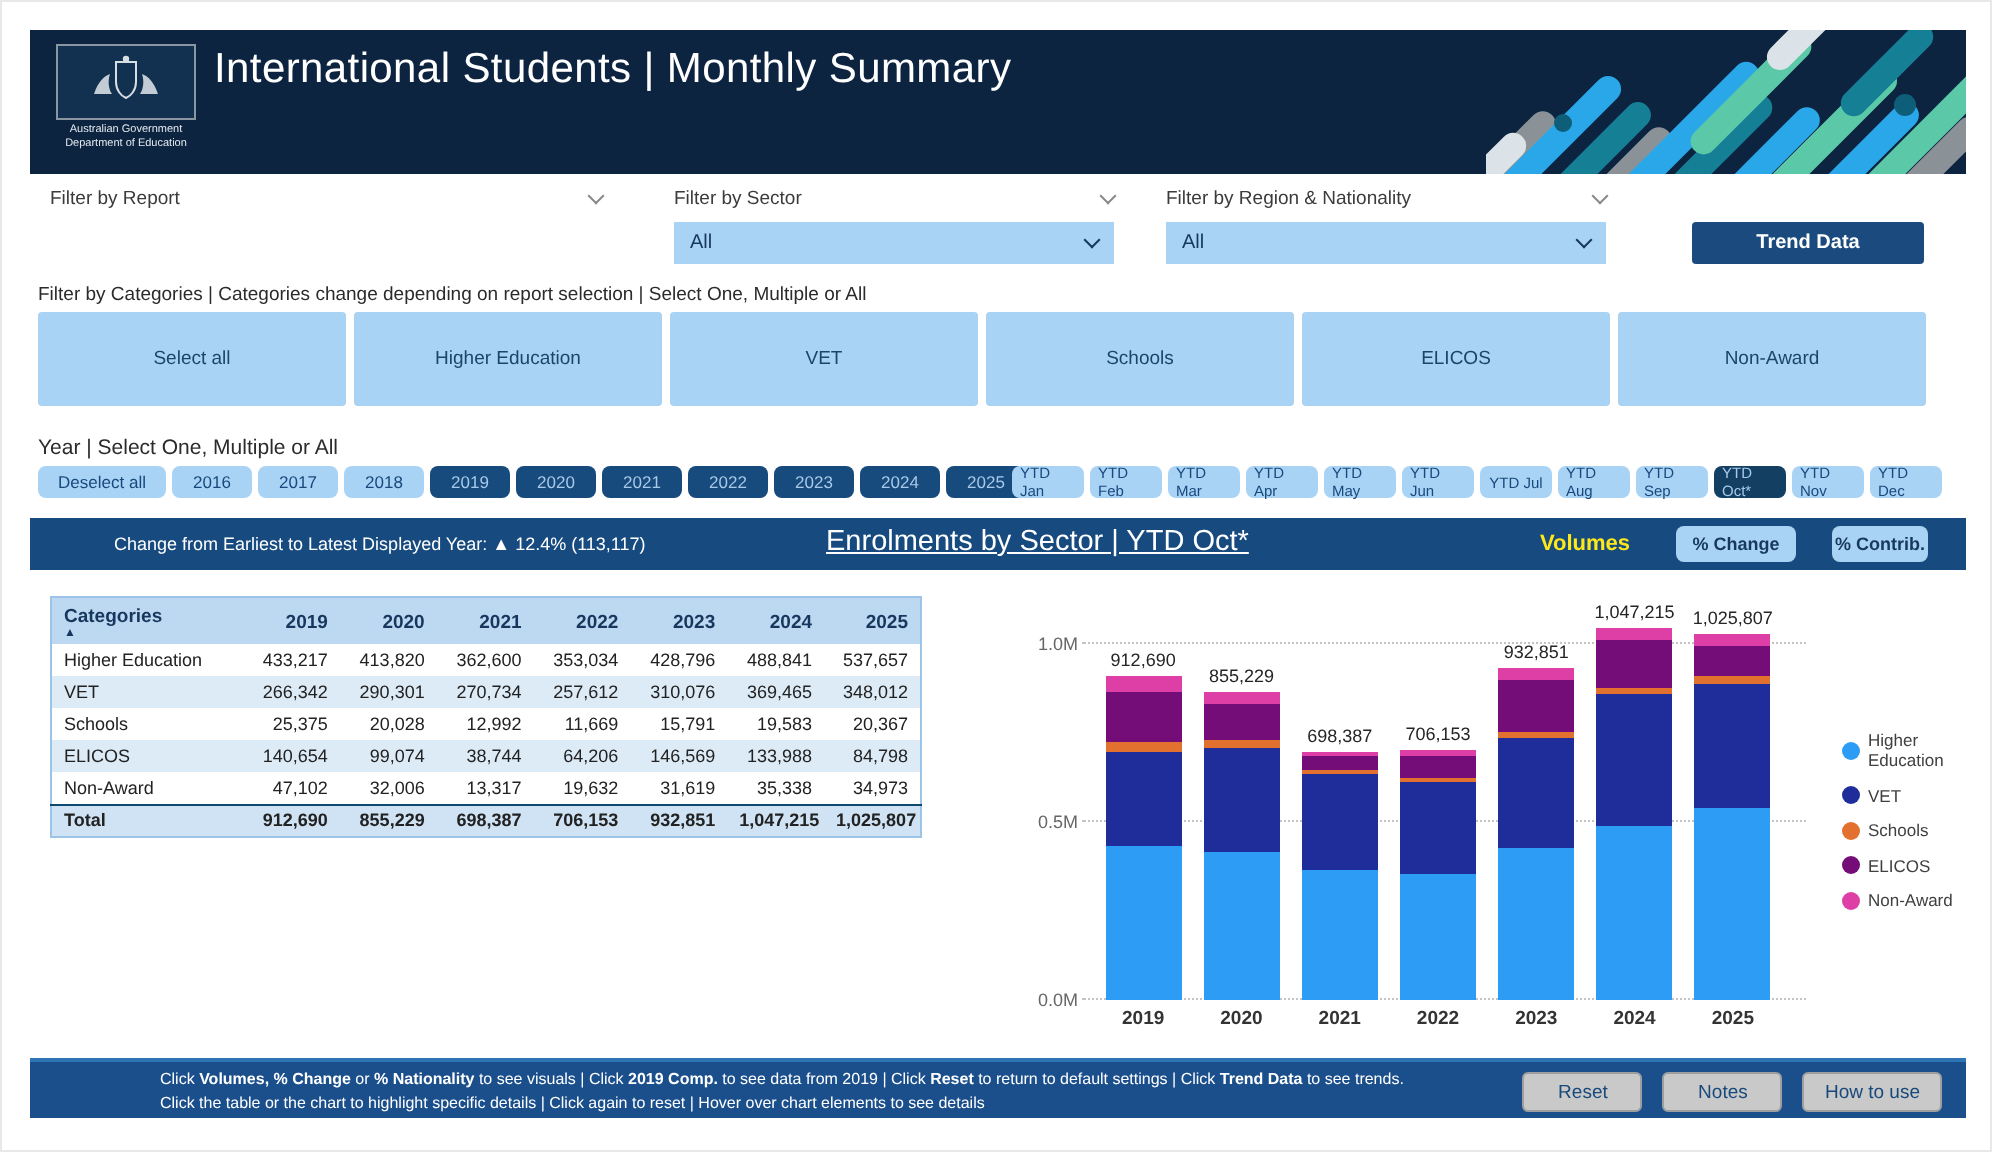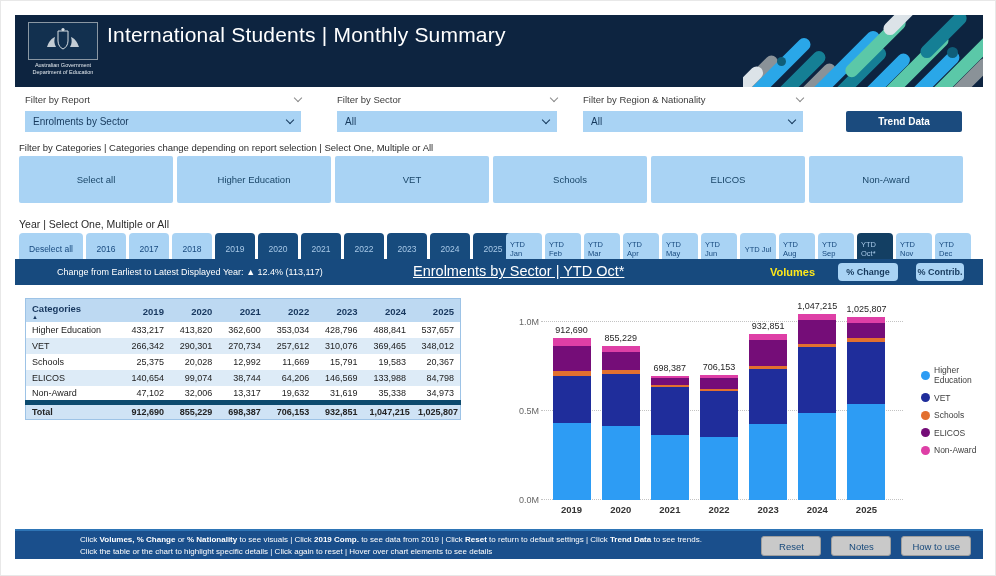--- a/index.html
+++ b/index.html
@@ -29,21 +29,21 @@
   .trend-btn { position:absolute; left:845px; top:110px; width:116px; height:21px; background:#1B4B7E; color:#fff; font-size:10px; font-weight:bold; display:flex; align-items:center; justify-content:center; border-radius:2px; cursor:pointer; }
 
   
   .cats-label { position:absolute; left:18px; top:141px; font-size:9.5px; color:#2b2b2b; }
   .cats-row { position:absolute; left:18px; top:155px; width:944px; height:47px; display:flex; gap:4px; }
   .cat-btn { flex:1; background:#A9D3F4; color:#1A4668; font-size:9.5px; display:flex; align-items:center; justify-content:center; border-radius:2px; cursor:pointer; }
 
   
   .year-label { position:absolute; left:18px; top:217px; font-size:10.5px; color:#2b2b2b; }
   .year-row { position:absolute; left:18px; top:232px; display:flex; gap:3px; }
-  .chip { height:16px; border-radius:4px; background:#A9D3F4; color:#17497E; font-size:8.5px; display:flex; align-items:center; justify-content:center; cursor:pointer; padding:16px 4px; }
+  .chip { height:16px; border-radius:4px; background:#A9D3F4; color:#17497E; font-size:8.5px; display:flex; align-items:center; justify-content:center; cursor:pointer; padding:0 4px; }
   .chip.sel { background:#174B7D; color:#A8C9E8; }
   .year-row .chip { width:40px; }
   .year-row .chip.wide { width:64px; }
   .ytd-label { position:absolute; left:505px; top:217px; font-size:10.5px; color:#2b2b2b; }
   .ytd-row { position:absolute; left:505px; top:232px; display:flex; gap:3px; }
   .ytd-row .chip { width:36px; font-size:7.5px; }
   .ytd-row .chip.sel { background:#133F63; }
 
   
   .kpi-bar { position:absolute; left:14px; top:258px; width:968px; height:26px; background:#174A7E; }
@@ -57,21 +57,21 @@
   
   .data-table { position:absolute; left:24px; top:297px; width:436px; border-collapse:collapse; table-layout:fixed; font-size:9px; color:#222; border:1px solid #9DC3E6; }
   .data-table th, .data-table td { padding:2px 6px; }
   .data-table col.c0 { width:96px; }
   .data-table thead th { background:#BDD9F2; color:#17375E; font-weight:bold; text-align:right; font-size:9.5px; padding-top:4px; }
   .data-table thead th.cat-h { text-align:left; }
   .sort-arrow { font-size:6px; color:#17375E; line-height:6px; }
   .data-table td { text-align:right; height:16px; }
   .data-table td.cat { text-align:left; }
   .data-table tr.alt td { background:#DDEBF7; }
-  .data-table tr.total-row td { background:#CFE3F5; font-weight:bold; border-top:5px solid #0c4a6e; }
+  .data-table tr.total-row td { background:#CFE3F5; font-weight:bold; border-top:1px solid #0c4a6e; }
 
   
   .chart-panel { position:absolute; left:500px; top:290px; width:482px; height:240px; }
   .chart-plot { position:absolute; left:46px; top:21px; width:344px; height:188px; }
   .gridline { position:absolute; left:-6px; right:-12px; height:0; border-top:1px dotted #c3c3c3; }
   .ytick { position:absolute; left:-46px; width:38px; text-align:right; font-size:9px; color:#666; }
   .bars { position:relative; display:flex; align-items:flex-end; height:100%; width:100%; z-index:2; }
   .bar-slot { flex:1; display:flex; flex-direction:column; justify-content:flex-end; align-items:center; }
   .bar-total { font-size:9px; color:#252525; margin-bottom:3px; white-space:nowrap; }
   .bar-stack { width:38px; display:flex; flex-direction:column; cursor:pointer; }
@@ -130,24 +130,20 @@
         <span class="stripe" style="left: 222px; top: 38px; height: 50px; width: 13px; background: rgb(138, 146, 152);"></span>
         <span class="deco-dot" style="left: 148px; top: 4px; width: 10px; height: 10px; background: rgb(220, 227, 232);"></span>
         <span class="deco-dot" style="left: 34px; top: 42px; width: 9px; height: 9px; background: rgb(15, 94, 121);"></span>
         <span class="deco-dot" style="left: 204px; top: 32px; width: 11px; height: 11px; background: rgb(15, 94, 121);"></span>
       </div>
   </div>
 
   <div class="filter-group" style="left:24px; width:276px;">
     <div class="filter-label-row">
       <span class="filter-label">Filter by Report</span>
-      <span class="chev"></span>
-    </div>
-    <div class="dropdown">
-      <span class="dd-value">Enrolments by Sector</span>
       <span class="chev"></span>
     </div>
   </div>
   <div class="filter-group" style="left:336px; width:220px;">
     <div class="filter-label-row">
       <span class="filter-label">Filter by Sector</span>
       <span class="chev"></span>
     </div>
     <div class="dropdown">
       <span class="dd-value">All</span>

